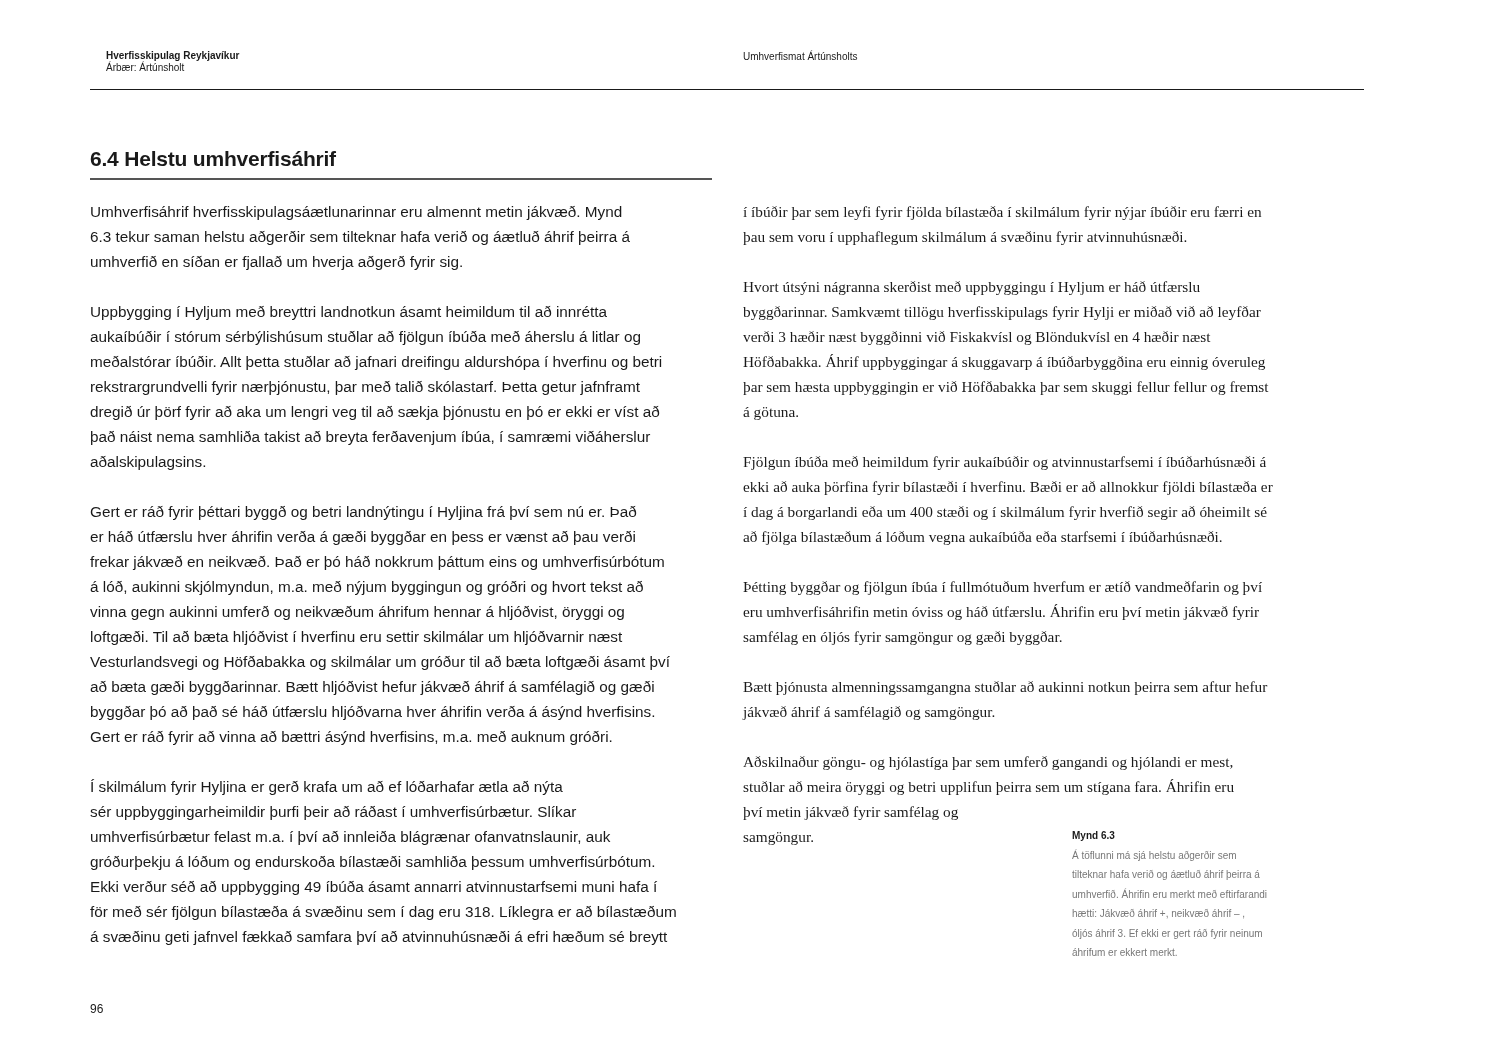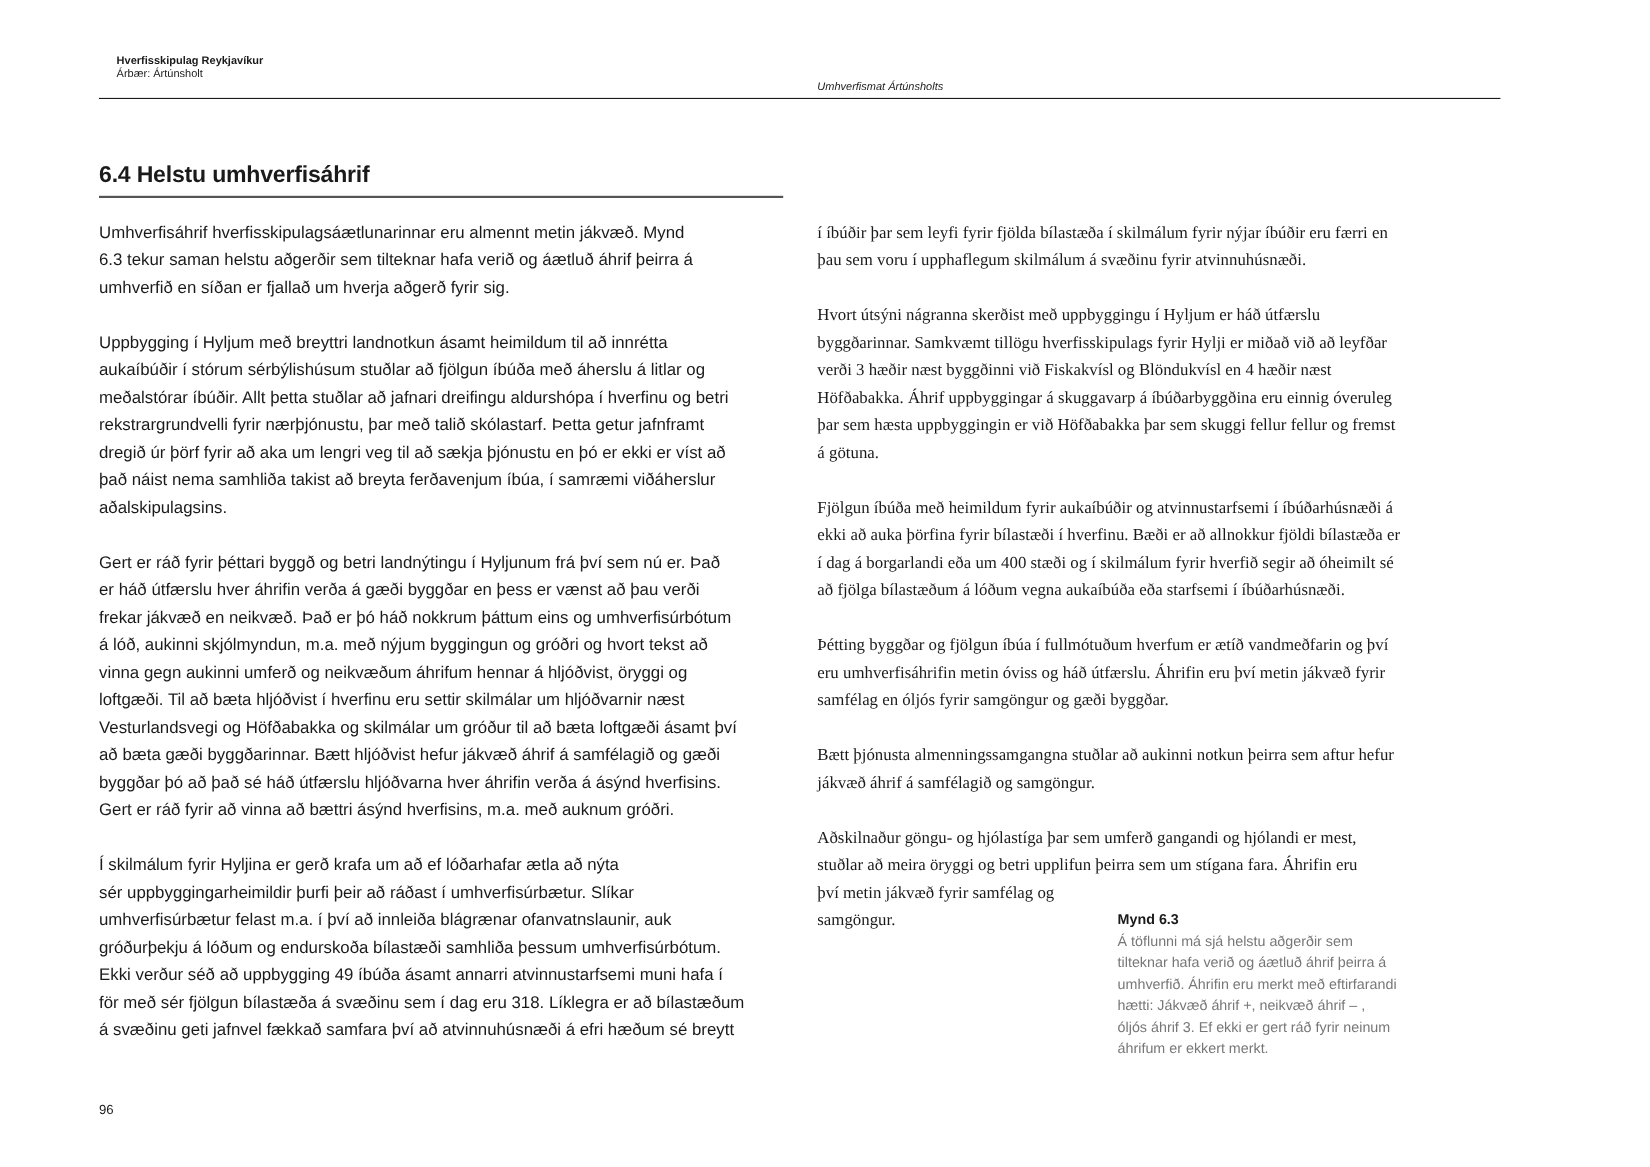--- a/index.html
+++ b/index.html
@@ -3,29 +3,29 @@
   <meta charset="utf-8">
   <style>
     html, body { margin: 0; padding: 0; background: #ffffff; }
     body {
       width: 1500px; height: 1061px; position: relative; overflow: hidden;
       font-family: "Liberation Sans", "DejaVu Sans", sans-serif;
       color: #1a1a1a;
     }
     .hdr-left { position: absolute; left: 106px; top: 50px; font-size: 10px; line-height: 12px; }
     .hdr-left .b { font-weight: bold; }
-    .hdr-right { position: absolute; left: 743px; top: 74px; font-size: 10px; line-height: 12px; font-style: italic; }
+    .hdr-right { position: absolute; left: 743px; top: 51px; font-size: 10px; line-height: 12px; }
     .rule-top { position: absolute; left: 90px; top: 89px; width: 1274px; height: 1px; background: #1a1a1a; }
     .h1 { position: absolute; left: 90px; top: 145px; font-size: 21px; font-weight: bold; line-height: 28px; letter-spacing: -0.2px; text-align: center; }
     .rule-h1 { position: absolute; left: 90px; top: 178px; width: 622px; height: 2px; background: #555; }
     .col { position: absolute; top: 199px; font-size: 15.3px; line-height: 25px; }
     .col p { margin: 0 0 25px 0; }
     .col-left { left: 90px; width: 630px; }
     .col-right { left: 743px; width: 630px; font-family: Liberation Serif, serif; }
-    .caption { position: absolute; left: 1016px; top: 826px; width: 300px; font-size: 13px; line-height: 19.5px; }
+    .caption { position: absolute; left: 1072px; top: 826px; width: 300px; font-size: 10px; line-height: 19.5px; }
     .caption .title { font-weight: bold; color: #1a1a1a; }
     .caption .body { color: #777777; }
     .pageno { position: absolute; left: 90px; top: 1002px; font-size: 12px; }
     .line { display: block; white-space: nowrap; }
   </style>
 </head>
 <body>
 
 <div class="hdr-left">
   <div class="b">Hverfisskipulag Reykjavíkur</div>
@@ -46,21 +46,21 @@
     <p>
       <span class="line">Uppbygging í Hyljum með breyttri landnotkun ásamt heimildum til að innrétta</span>
       <span class="line">aukaíbúðir í stórum sérbýlishúsum stuðlar að fjölgun íbúða með áherslu á litlar og</span>
       <span class="line">meðalstórar íbúðir. Allt þetta stuðlar að jafnari dreifingu aldurshópa í hverfinu og betri</span>
       <span class="line">rekstrargrundvelli fyrir nærþjónustu, þar með talið skólastarf. Þetta getur jafnframt</span>
       <span class="line">dregið úr þörf fyrir að aka um lengri veg til að sækja þjónustu en þó er ekki er víst að</span>
       <span class="line">það náist nema samhliða takist að breyta ferðavenjum íbúa, í samræmi viðáherslur</span>
       <span class="line">aðalskipulagsins.</span>
     </p>
     <p>
-      <span class="line">Gert er ráð fyrir þéttari byggð og betri landnýtingu í Hyljunum frá því sem nú er. Það</span>
+      <span class="line">Gert er ráð fyrir þéttari byggð og betri landnýtingu í Hyljina frá því sem nú er. Það</span>
       <span class="line">er háð útfærslu hver áhrifin verða á gæði byggðar en þess er vænst að þau verði</span>
       <span class="line">frekar jákvæð en neikvæð. Það er þó háð nokkrum þáttum eins og umhverfisúrbótum</span>
       <span class="line">á lóð, aukinni skjólmyndun, m.a. með nýjum byggingun og gróðri og hvort tekst að</span>
       <span class="line">vinna gegn aukinni umferð og neikvæðum áhrifum hennar á hljóðvist, öryggi og</span>
       <span class="line">loftgæði. Til að bæta hljóðvist í hverfinu eru settir skilmálar um hljóðvarnir næst</span>
       <span class="line">Vesturlandsvegi og Höfðabakka og skilmálar um gróður til að bæta loftgæði ásamt því</span>
       <span class="line">að bæta gæði byggðarinnar. Bætt hljóðvist hefur jákvæð áhrif á samfélagið og gæði</span>
       <span class="line">byggðar þó að það sé háð útfærslu hljóðvarna hver áhrifin verða á ásýnd hverfisins.</span>
       <span class="line">Gert er ráð fyrir að vinna að bættri ásýnd hverfisins, m.a. með auknum gróðri.</span>
     </p>

